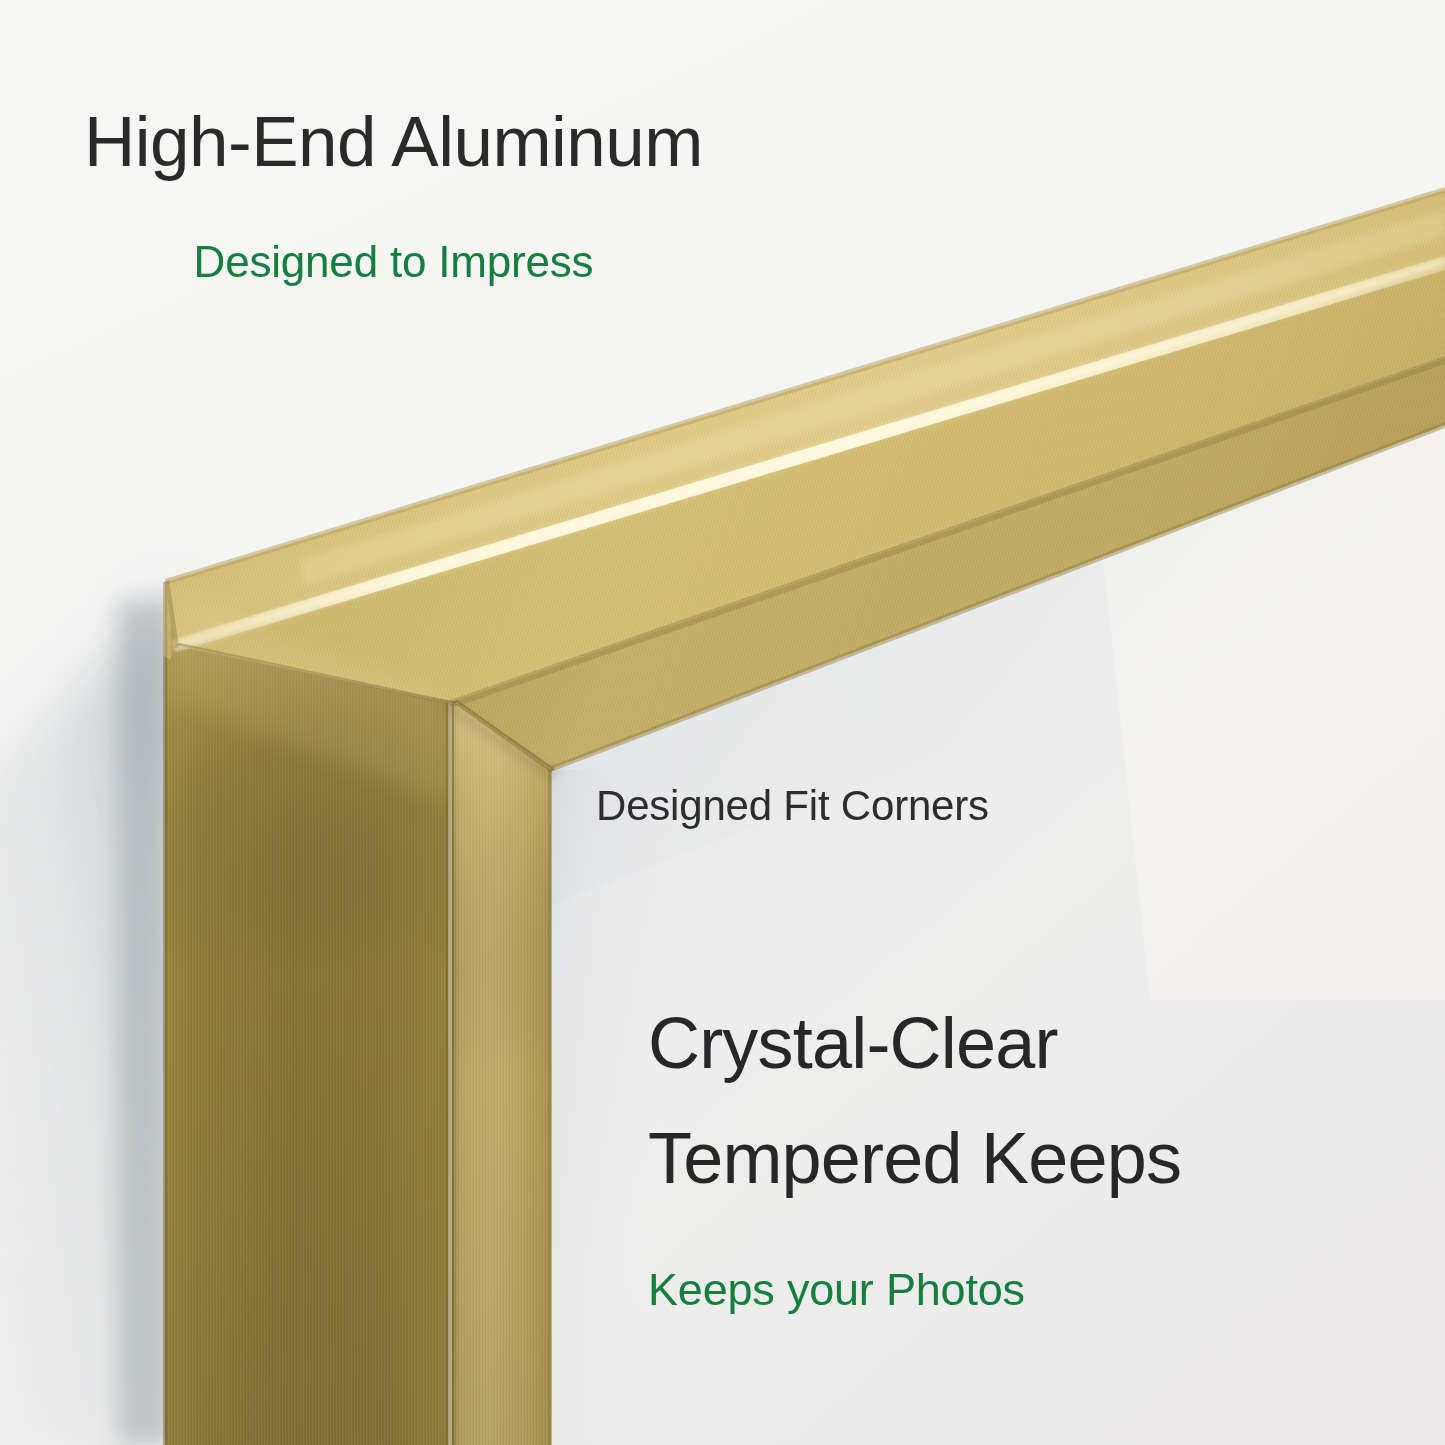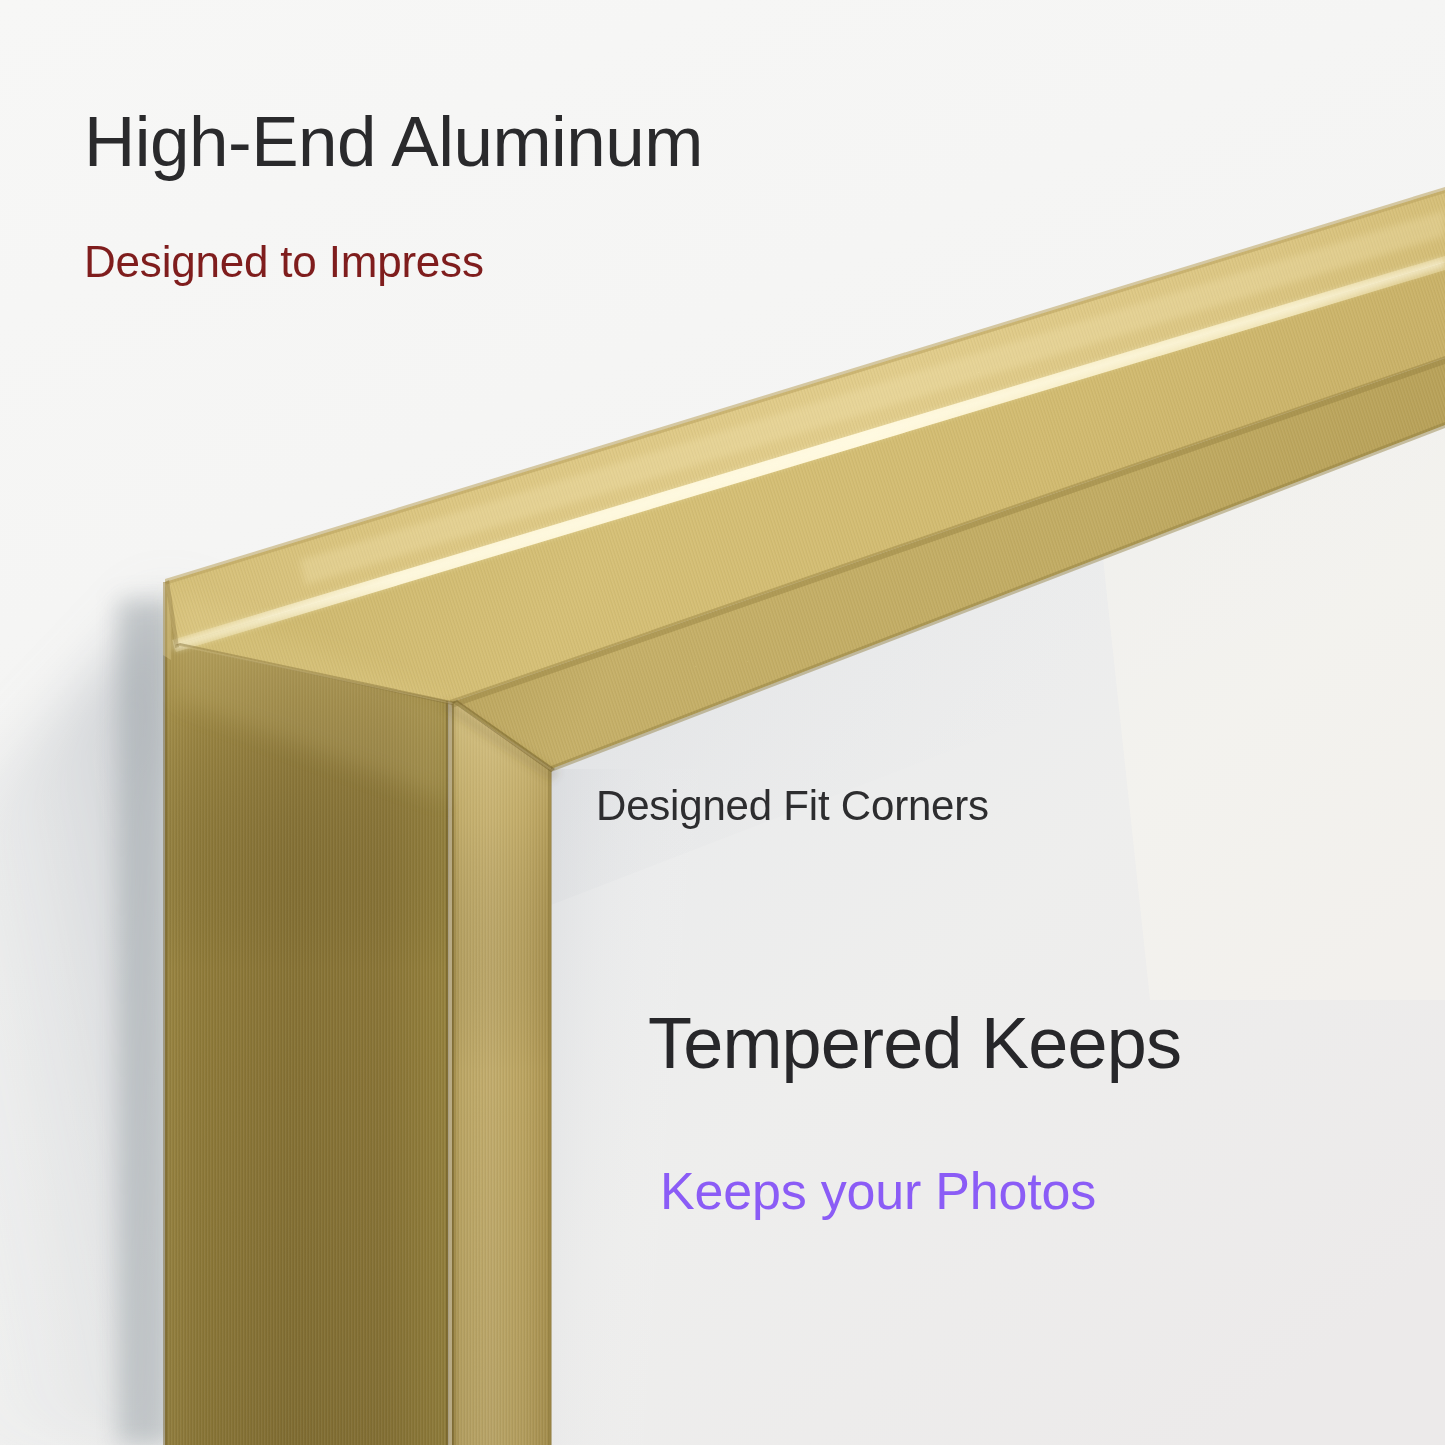--- a/index.html
+++ b/index.html
@@ -20,34 +20,34 @@
     position: absolute;
     inset: 0;
     width: 1445px;
     height: 1445px;
     display: block;
   }
 
   
   .txt { position: absolute; white-space: pre; }
 
-  #headline-block { left: 84px; top: 68px; }
+  #headline-block { left: 84px; top: 68px; text-align: center; }
   .headline {
     font-size: 71px;
     font-weight: 400;
     letter-spacing: -0.5px;
     color: #2a2a2c;
     line-height: 1.06;
     margin: 0;
   }
   .subhead {
     font-size: 44px;
     font-weight: 400;
     letter-spacing: -0.2px;
-    color: #7f1d1d;
+    color: #15803d;
     line-height: 1.06;
     margin: 0;
     padding-top: 24px;
   }
 
   #corners-label {
     left: 596px;
     top: 782px;
     font-size: 42px;
     font-weight: 400;
@@ -58,26 +58,26 @@
   #glass-block { left: 648px; top: 968px; }
   .glass-title {
     font-size: 72px;
     font-weight: 400;
     letter-spacing: -0.8px;
     color: #27272a;
     line-height: 1.10;
     margin: 0;
   }
   .glass-sub {
-    font-size: 52px;
+    font-size: 45px;
     font-weight: 400;
     letter-spacing: -0.2px;
-    color: #8b5cf6;
+    color: #15803d;
     line-height: 1.17;
-    margin: 12px;
+    margin: 0;
     padding-top: 30px;
   }
 </style>
 </head>
 <body>
 
 <div id="stage">
 
   <svg id="frame-art" viewBox="0 0 1445 1445">
     <defs>
@@ -287,17 +287,18 @@
   </svg>
 
   <div class="txt" id="headline-block">
     <p class="headline">High-End Aluminum</p>
     <p class="subhead">Designed to Impress</p>
   </div>
 
   <div class="txt" id="corners-label">Designed Fit Corners</div>
 
   <div class="txt" id="glass-block">
+    <p class="glass-title">Crystal-Clear</p>
     <p class="glass-title">Tempered Keeps</p>
     <p class="glass-sub">Keeps your Photos</p>
   </div>
 
 </div>
 
 </body></html>

